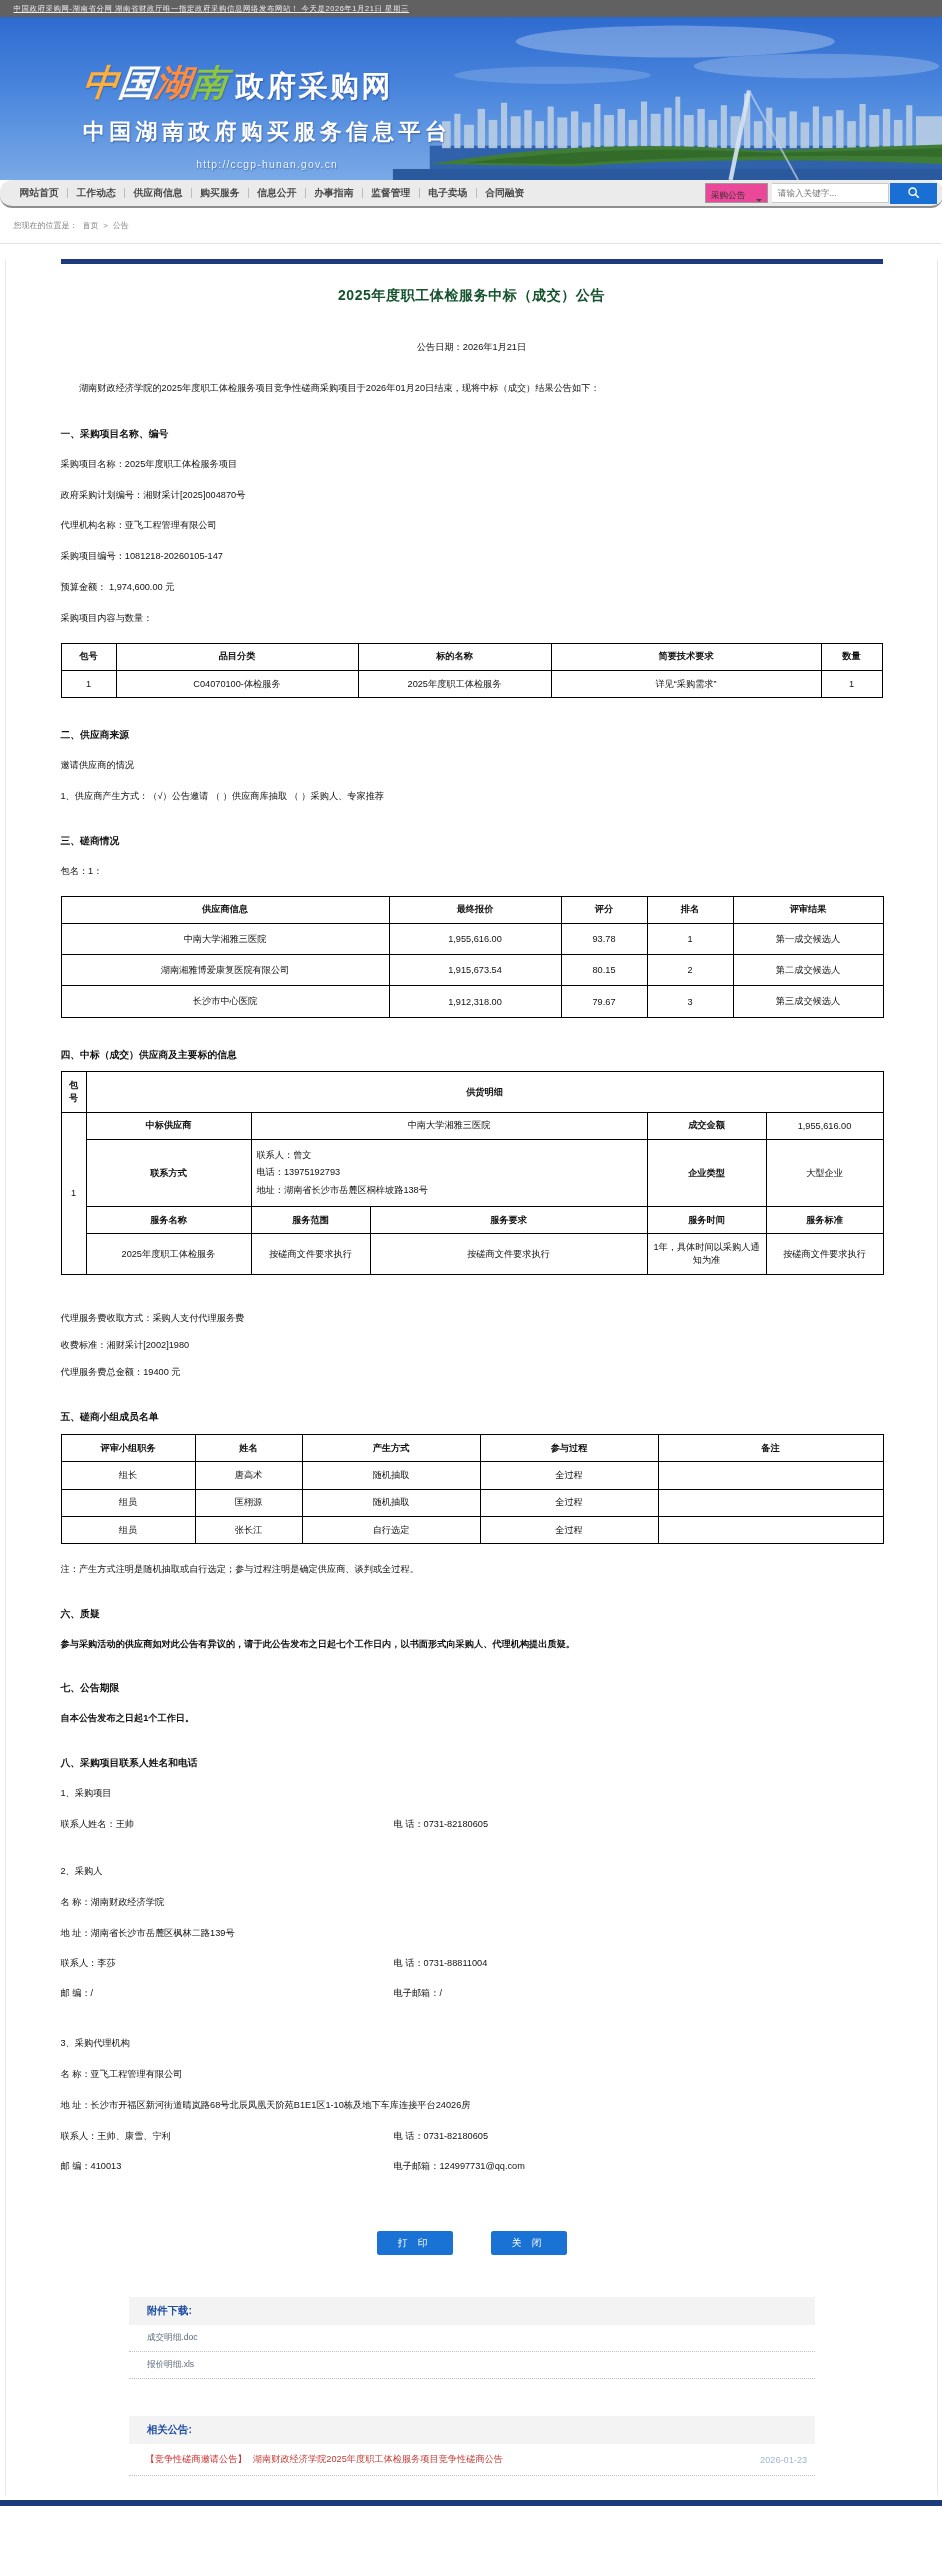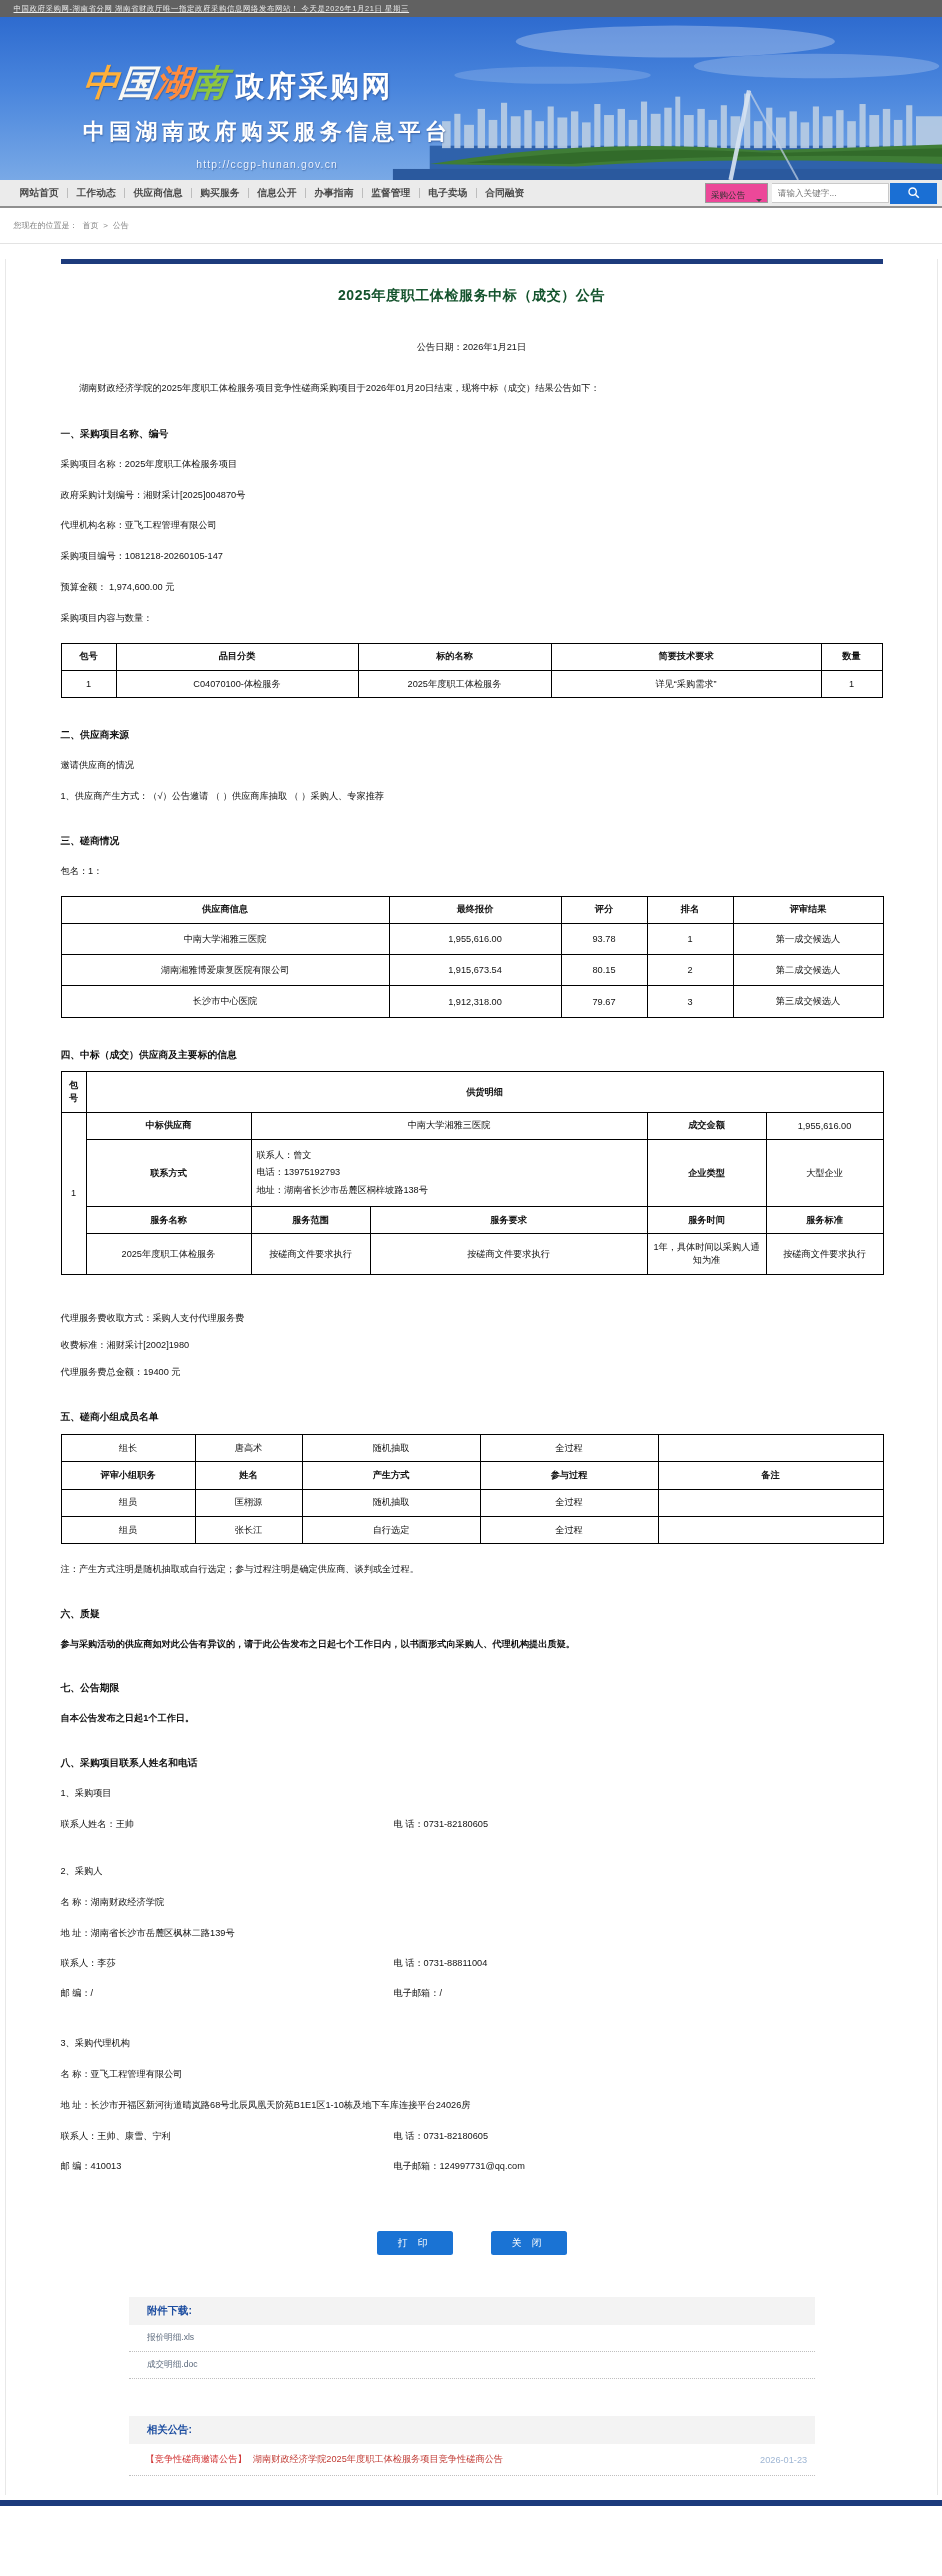--- a/index.html
+++ b/index.html
@@ -28,21 +28,21 @@
   .calli { font-size: 36px; font-weight: bold; font-style: italic; transform: skewX(-6deg); text-shadow: 0.6px 1.2px 1.2px rgba(0,0,0,.25); line-height: 1; }
   .calli .ch0 { color: #ffb03a; } .calli .ch1 { color: #f8f8f4; }
   .calli .ch2 { color: #ff8c3f; } .calli .ch3 { color: #8dc63f; }
   .logo-main { color: #ffffff; font-size: 29px; font-weight: bold; letter-spacing: 2.5px; margin-left: 8.6px; text-shadow: 0.6px 1.2px 1.8px rgba(20,50,110,.55); line-height: 1; }
   .banner-sub { color: #ffffff; font-size: 22px; font-weight: bold; letter-spacing: 4.3px; margin-top: 16px; text-shadow: 0.6px 1.2px 1.8px rgba(20,50,110,.55); }
   .banner-url { color: #eaf2ff; font-size: 10.4px; letter-spacing: 1.2px; margin-top: 12.3px; text-align: center; text-shadow: 0.6px 0.6px 1.2px rgba(20,50,110,.5); }
   
   .navbar {
     height: 28px; background: #ebebeb;
     border-bottom: 2.5px solid #8f8f8f;
-    display: flex; align-items: center; padding: 0 6.1px 0 11px;
+    display: flex; align-items: center; padding: 0 6.1px 0 11px; border-radius: 12px;
   }
   .nav-list { display: flex; align-items: center; list-style: none; }
   .nav-item { font-size: 9.8px; font-weight: bold; color: #4a4a4a; padding: 0 8.6px; cursor: pointer; white-space: nowrap; }
   .nav-sep { width: 0.6px; height: 9.8px; background: #bdbdbd; }
   .searchbar { margin-left: auto; display: flex; align-items: center; }
   .sel {
     width: 63px; height: 19.6px; background: #ec4899; border: 0.6px solid #9a9a9a;
     display: flex; align-items: flex-end; justify-content: space-between;
     padding: 0 4.9px; font-size: 8.6px; color: #333; cursor: pointer;
   }
@@ -372,32 +372,32 @@
     <table class="doc">
       <colgroup>
           <col style="width:134px">
           <col style="width:107px">
           <col style="width:178px">
           <col style="width:178px">
           <col style="width:225px">
         </colgroup>
       <tbody>
           <tr>
+        <th>评审小组职务</th>
+        <th>姓名</th>
+        <th>产生方式</th>
+        <th>参与过程</th>
+        <th>备注</th>
+      </tr>
+      <tr>
         <td class="al">组长</td>
         <td>唐高术</td>
         <td>随机抽取</td>
         <td>全过程</td>
         <td></td>
-      </tr>
-      <tr>
-        <th>评审小组职务</th>
-        <th>姓名</th>
-        <th>产生方式</th>
-        <th>参与过程</th>
-        <th>备注</th>
       </tr>
       <tr>
         <td class="al">组员</td>
         <td>匡栩源</td>
         <td>随机抽取</td>
         <td>全过程</td>
         <td></td>
       </tr>
       <tr>
         <td class="al">组员</td>
@@ -448,22 +448,22 @@
     </div>
 
     <div class="actions">
       <button class="act-btn">打 印</button>
       <button class="act-btn">关 闭</button>
     </div>
   </div>
 
   <div class="panel attach">
     <div class="panel-head">附件下载:</div>
+    <div class="file-row">成交明细.doc</div>
     <div class="file-row">报价明细.xls</div>
-    <div class="file-row">成交明细.doc</div>
   </div>
 
   <div class="panel related">
     <div class="panel-head">相关公告:</div>
     <div class="rel-row">
       <span class="rel-left">
         <span class="rel-tag">【竞争性磋商邀请公告】</span>
         <span class="rel-title">湖南财政经济学院2025年度职工体检服务项目竞争性磋商公告</span>
       </span>
       <span class="rel-date">2026-01-23</span>

